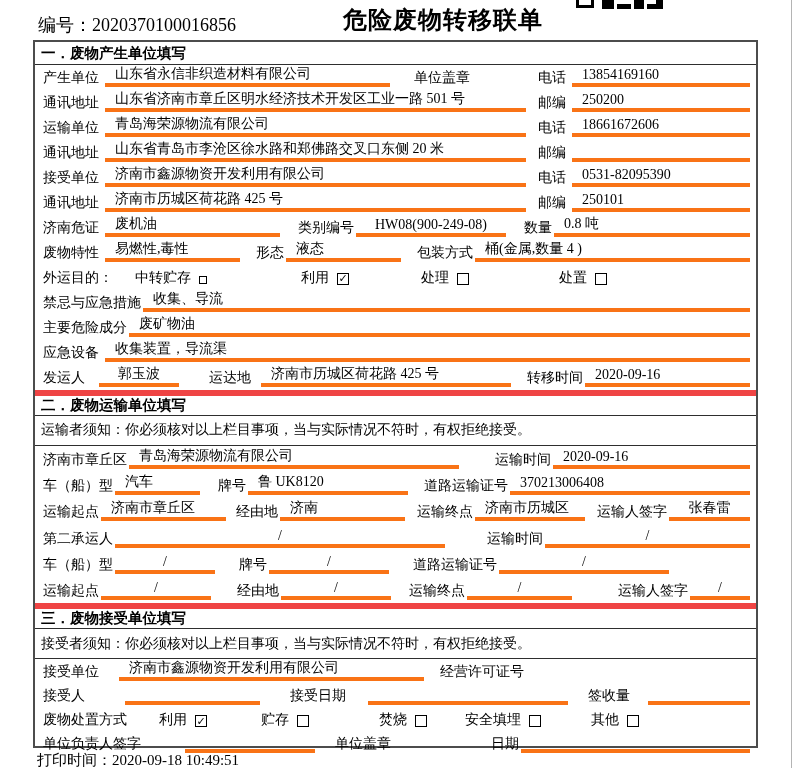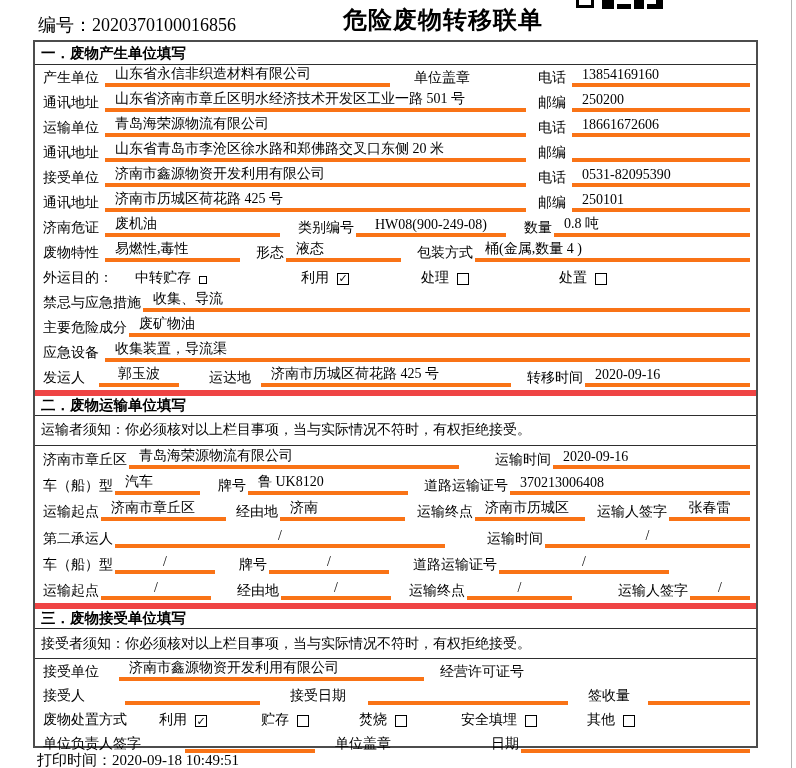--- a/index.html
+++ b/index.html
@@ -264,25 +264,25 @@
   <div class="row s3">
     <span class="lbl">废物处置方式</span>
     <span class="lbl" style="margin-left:28px;">利用</span>
     <span class="cb">
         <span>✓</span>
       </span>
     <span class="lbl" style="margin-left:52px;">贮存</span>
     <span class="cb">
         <span></span>
       </span>
-    <span class="lbl" style="margin-left:48px;">焚烧</span>
-    <span class="cb">
-        <span></span>
-      </span>
-    <span class="lbl" style="margin-left:52px;">安全填埋</span>
+    <span class="lbl" style="margin-left:68px;">焚烧</span>
+    <span class="cb">
+        <span></span>
+      </span>
+    <span class="lbl" style="margin-left:36px;">安全填埋</span>
     <span class="cb">
         <span></span>
       </span>
     <span class="lbl" style="margin-left:48px;">其他</span>
     <span class="cb">
         <span></span>
       </span>
   </div>
 
   <div class="row s3">

